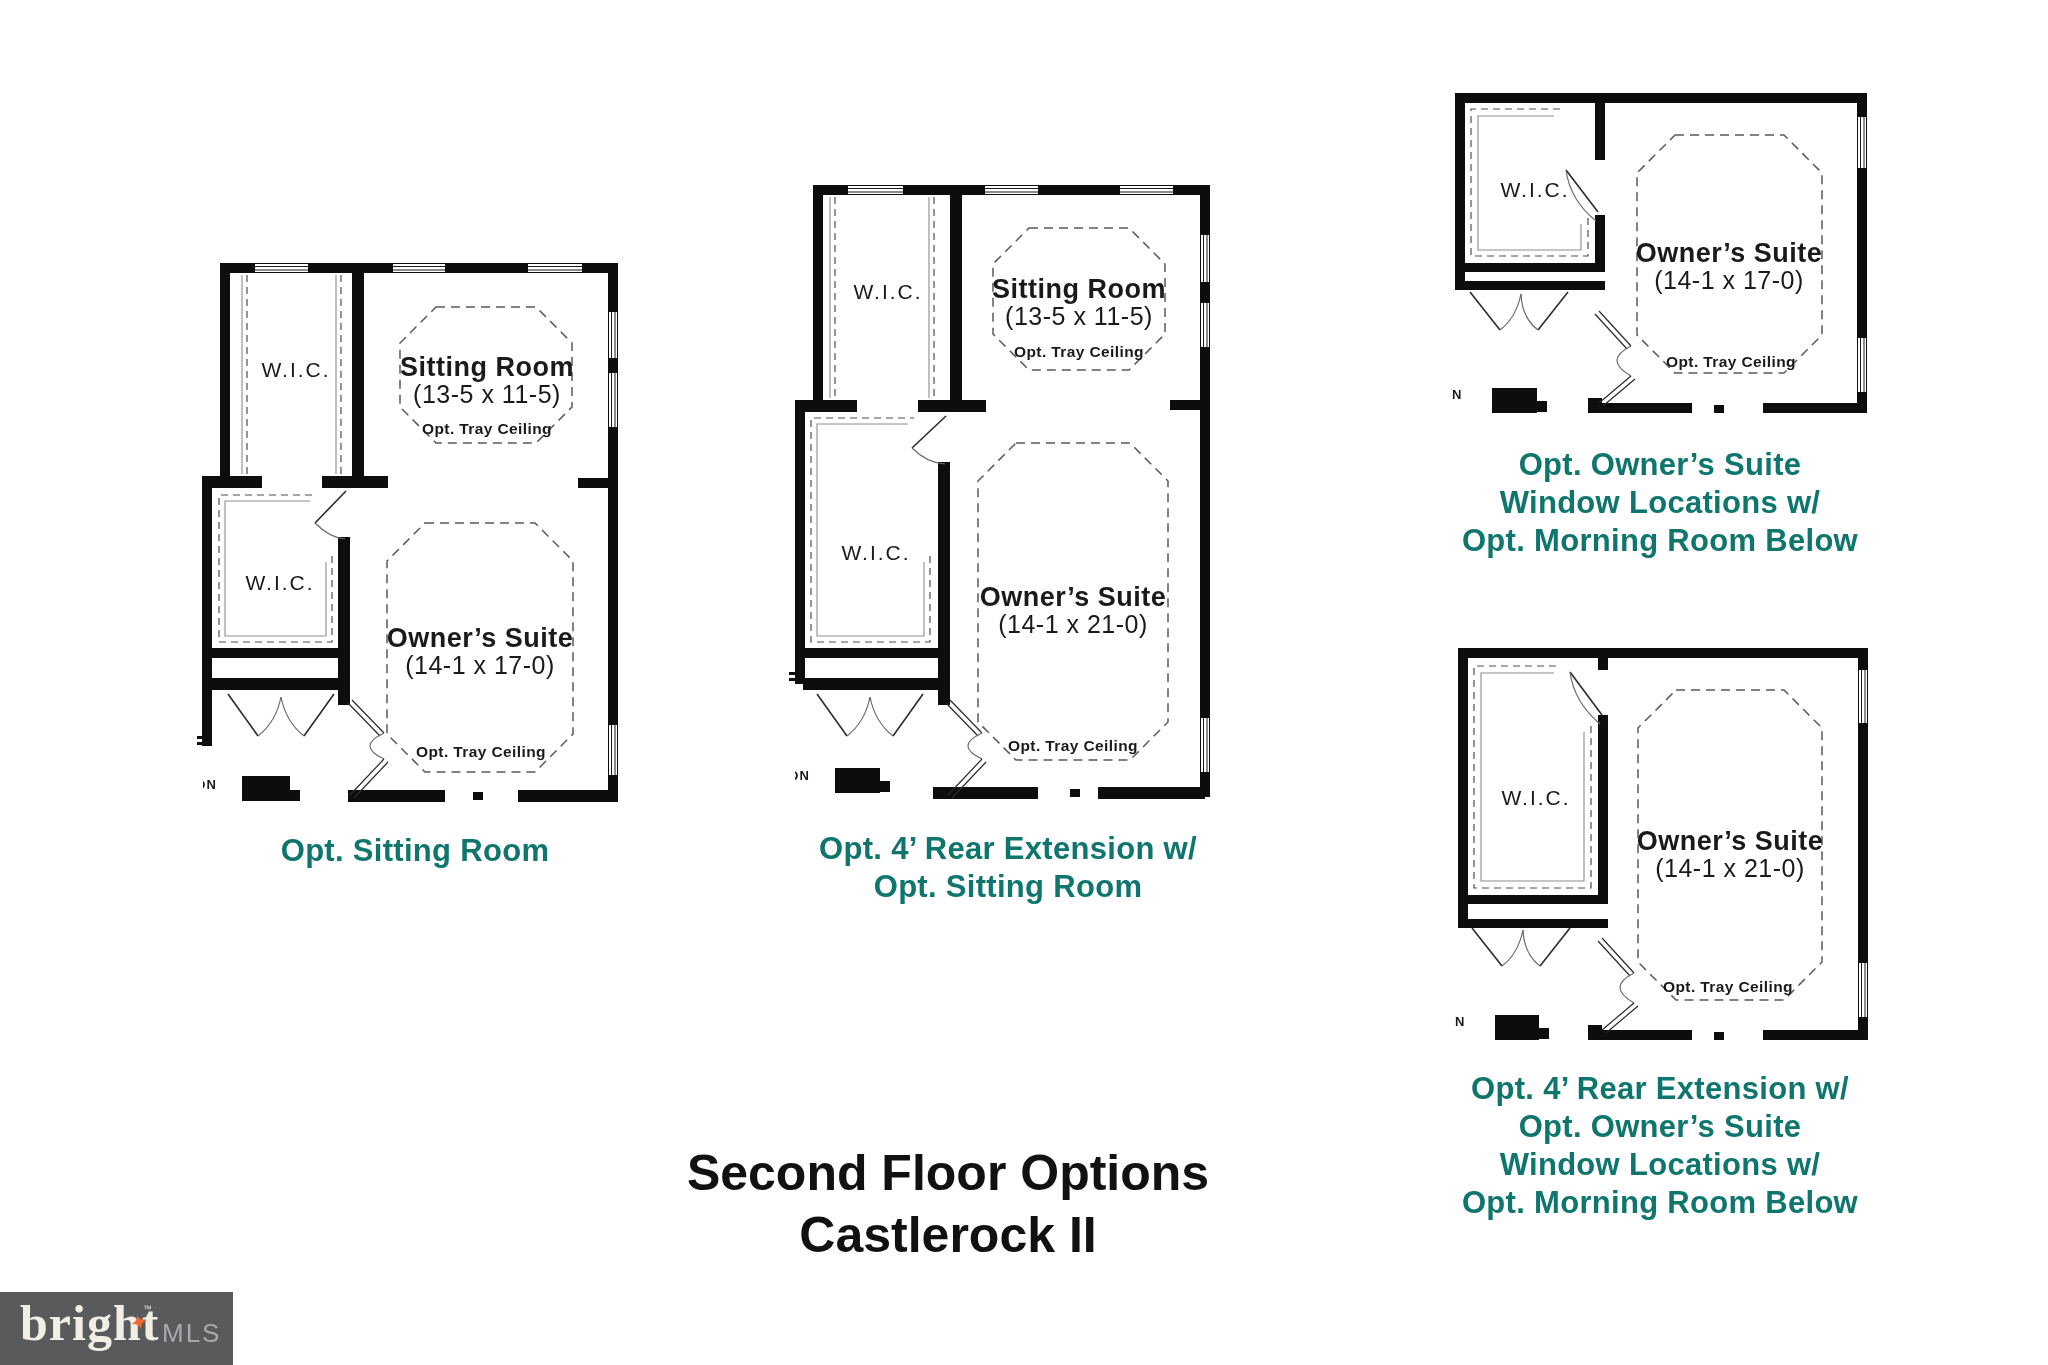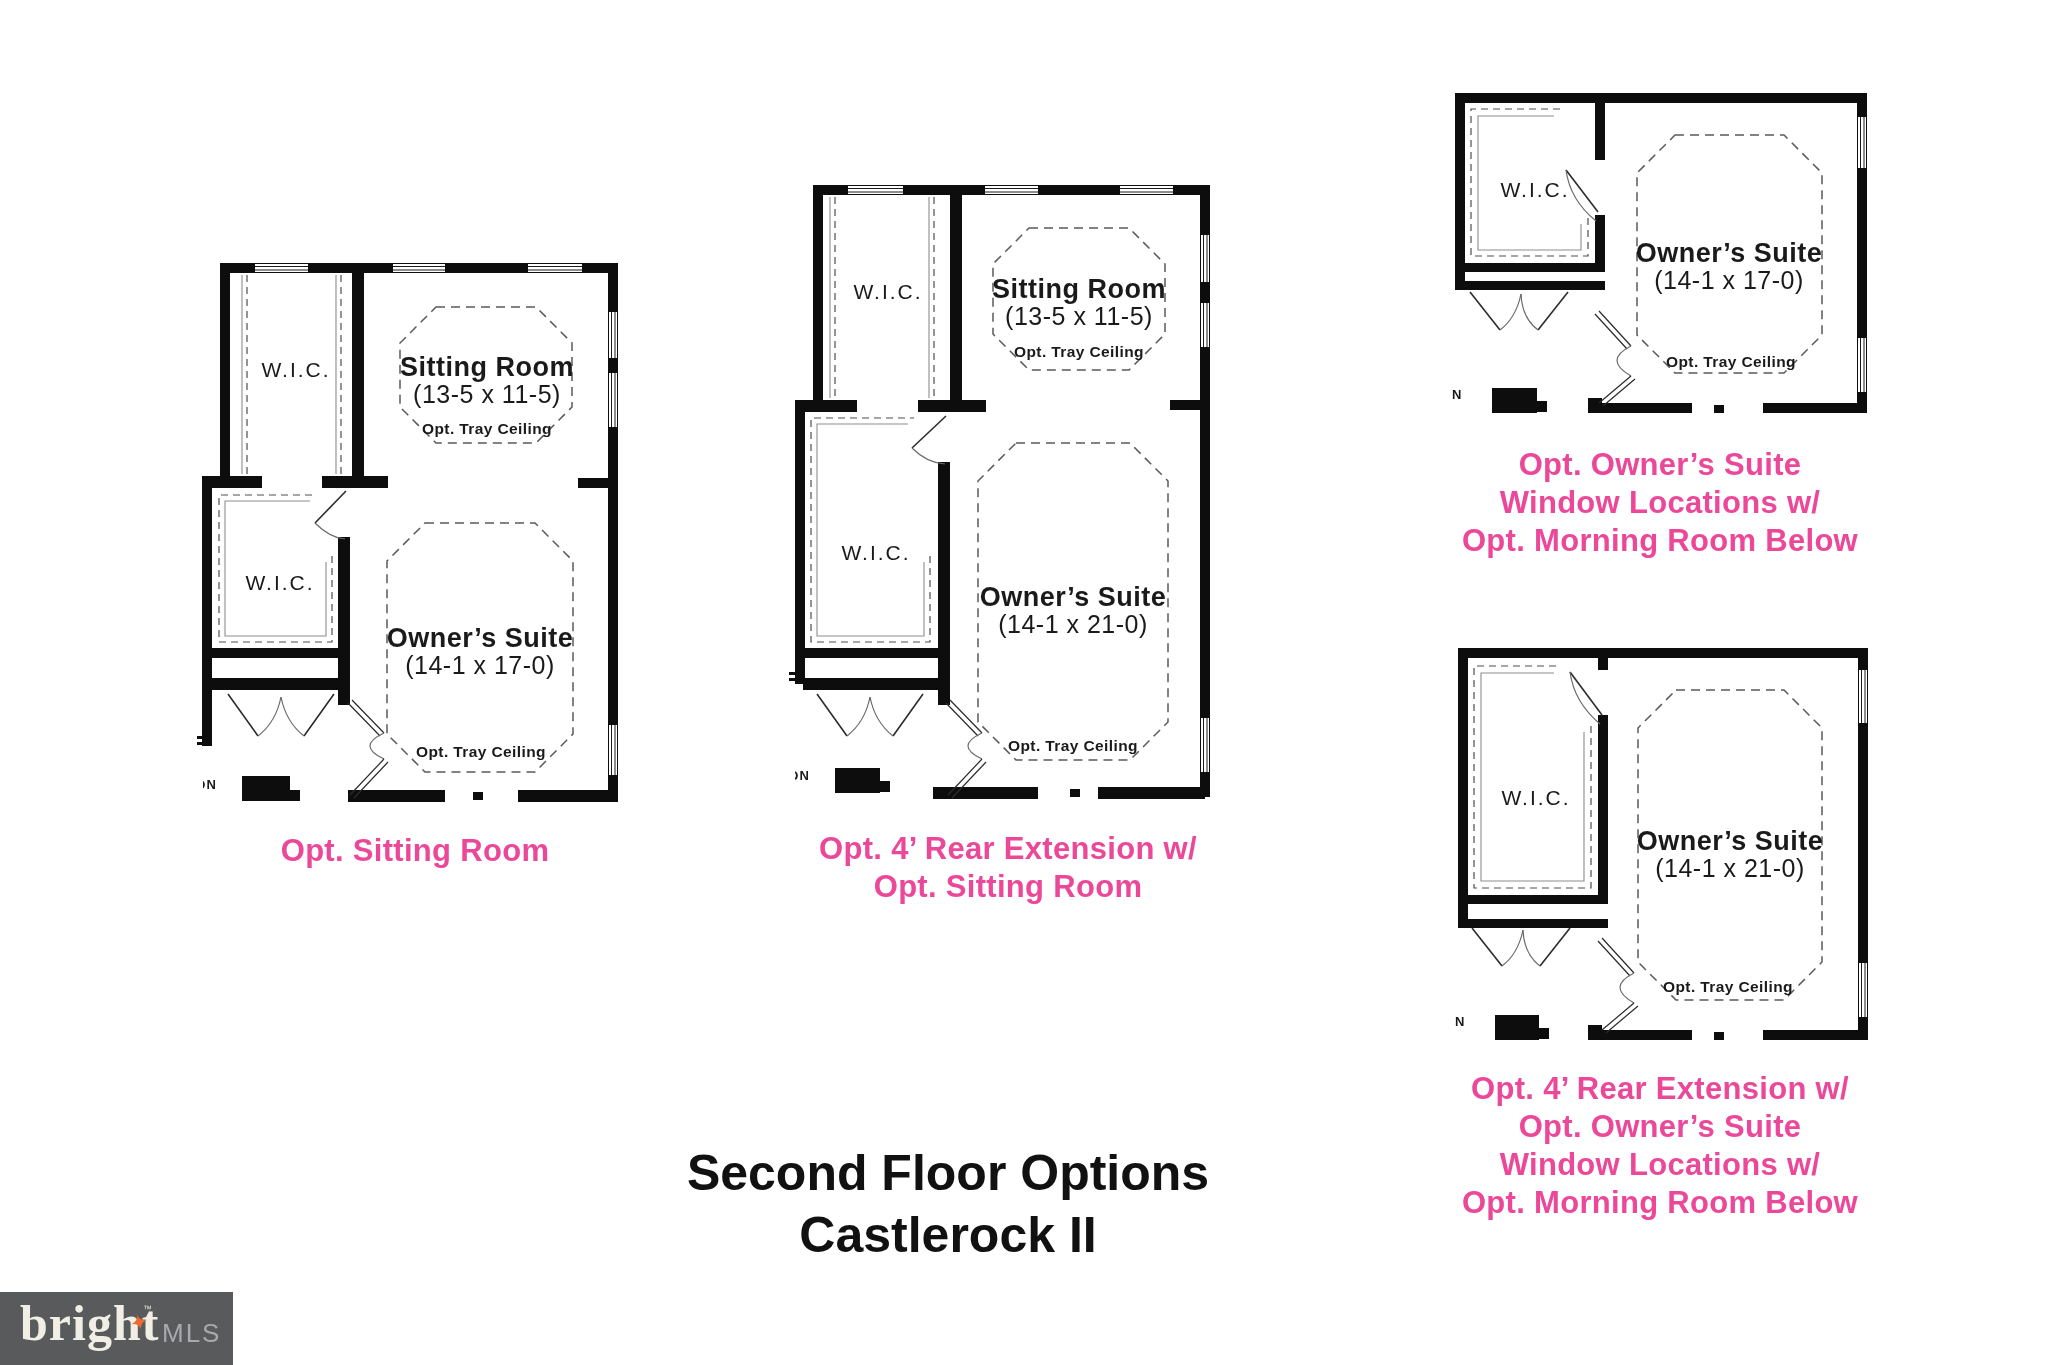--- a/index.html
+++ b/index.html
@@ -16,21 +16,21 @@
   .dash{stroke:#4f4f4f;stroke-width:1.2;fill:none;stroke-dasharray:7 5;}
   .shelf{stroke:#8d8d8d;stroke-width:1.1;fill:none;}
   .tray{stroke:#5a5a5a;stroke-width:1.5;fill:none;stroke-dasharray:9 6;}
   text{fill:#1a1a1a;}
   .room-name{font:600 27px "Liberation Sans",sans-serif;letter-spacing:.5px;}
   .room-dims{font:500 25px "Liberation Sans",sans-serif;letter-spacing:.5px;}
   .tray-label{font:700 15.5px "Liberation Sans",sans-serif;letter-spacing:.4px;}
   .wic-label{font:500 21px "Liberation Sans",sans-serif;letter-spacing:2px;}
   .stair-label{font:700 13px "Liberation Sans",sans-serif;letter-spacing:1px;}
   .caption{position:absolute;text-align:center;font:600 31px "Liberation Sans",sans-serif;
-           color:#ec4899;line-height:38px;letter-spacing:.3px;}
+           color:#0f766e;line-height:38px;letter-spacing:.3px;}
   .page-title{position:absolute;left:648px;top:1142px;width:600px;text-align:center;
               font:800 50px "Liberation Sans",sans-serif;line-height:62px;color:#111;}
   .logo{position:absolute;left:0;top:1292px;width:233px;height:73px;background:#595a5c;text-decoration:underline;}
   .logo-brand{position:absolute;left:20px;top:2px;font:600 50px "Liberation Serif",serif;
               color:#f1eee5;letter-spacing:1px;}
   .logo-star{position:absolute;left:130px;top:18px;font-size:22px;color:#ee6a2d;
              transform:rotate(-15deg);}
   .logo-tm{position:absolute;left:143px;top:12px;font-size:9px;color:#e8e5dc;}
   .logo-suffix{position:absolute;left:162px;top:26px;font:400 26px "Liberation Sans",sans-serif;
                color:#a7a9ac;letter-spacing:2px;}

